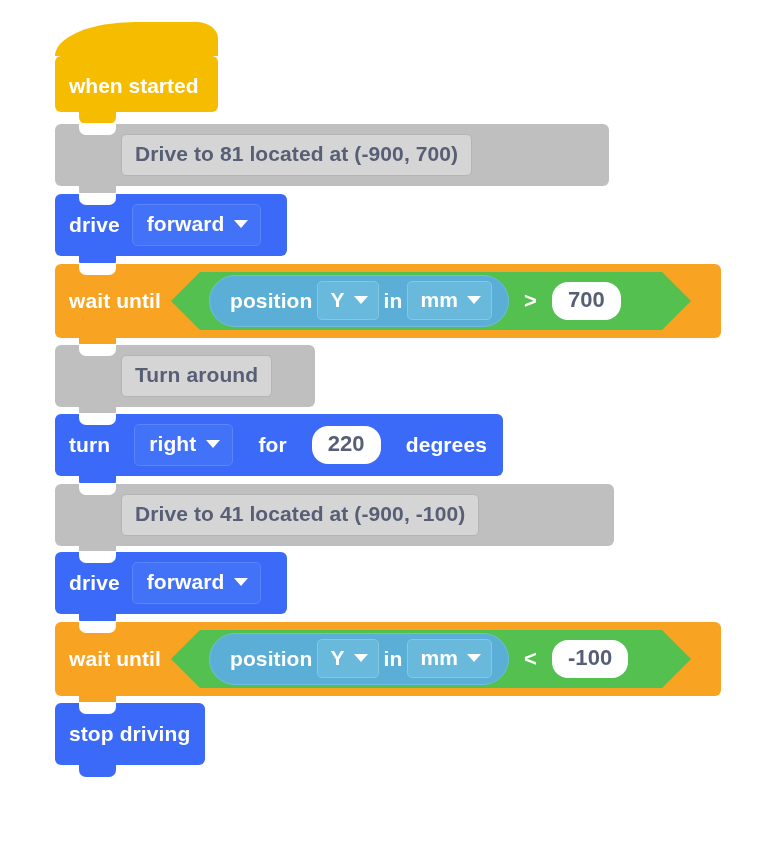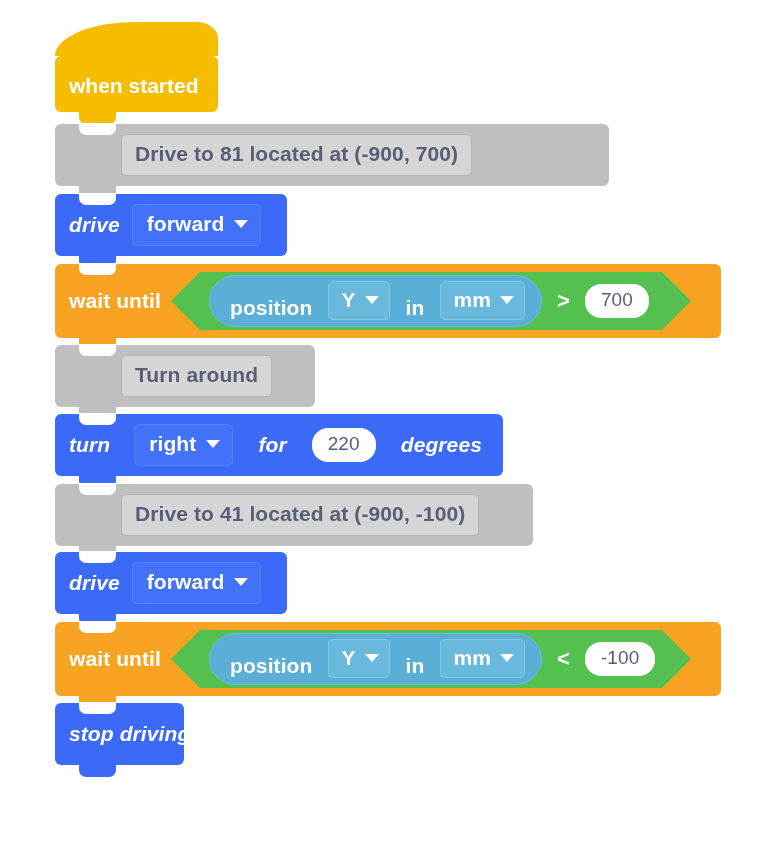--- a/index.html
+++ b/index.html
@@ -71,41 +71,41 @@
     border-radius:5px;
     color:#575e75;
     font-size:21px;font-weight:bold;
     padding:7px 13px 9px 13px;
     margin-left:66px;
     white-space:nowrap;
   }
 
   
   .motionblk{background:#3a6af7;}
-  .motionblk .word{padding:0 0 0 0;white-space:nowrap;font-style:italic;}
+  .motionblk .word{padding:0 0 0 0;white-space:nowrap;}
   .dropdown{
     background:#4272f8;
     border:1px solid #5a84f9;
     border-radius:5px;
     color:#fff;font-size:21px;font-weight:bold;
     padding:7px 12px 9px 14px;
     display:inline-flex;align-items:center;gap:10px;
     white-space:nowrap;
   }
   .caret{
     width:0;height:0;
     border-left:7px solid transparent;
     border-right:7px solid transparent;
     border-top:8px solid #ffffff;
     display:inline-block;
   }
   .numoval{
     background:#ffffff;color:#575e75;
     border-radius:16px;
-    font-size:19px;font-weight:normal;
+    font-size:22px;font-weight:bold;
     padding:5px 16px 7px 16px;
     display:inline-flex;align-items:center;
     white-space:nowrap;
   }
   .playtri{
     width:0;height:0;
     border-top:11px solid transparent;
     border-bottom:11px solid transparent;
     border-left:17px solid #ffffff;
     display:inline-block;
@@ -126,21 +126,21 @@
     clip-path:polygon(29px 0, 100% 0, 100% 0, calc(100% - 0px) 50%, 100% 100%, 29px 100%, 0 50%);
   }
   .hexinner{position:relative;display:flex;align-items:center;gap:13px;padding-left:38px;padding-right:20px;}
 
   
   .reporter{
     background:#5bafd6;
     border:1px solid #72bcdd;
     border-radius:29px;
     color:#ffffff;font-size:21px;font-weight:bold;
-    display:inline-flex;align-items:flex-end;gap:16px;
+    display:inline-flex;align-items:center;gap:5px;
     padding:5px 16px 6px 20px;
     white-space:nowrap;
   }
   .reporter .dd{
     background:#69b9dd;
     border:1px solid #85c8e4;
     border-radius:5px;
     padding:6px 10px 7px 12px;
     display:inline-flex;align-items:center;gap:9px;
     color:#ffffff;
@@ -210,21 +210,21 @@
     <span class="dropdown" style="margin-left:12px;">
       <span>right</span>
       <span class="caret"></span>
     </span>
     <span class="word" style="margin-left:13px;text-align:center;">for</span>
     <span class="numoval" style="margin-left:13px;">220</span>
     <span class="word" style="margin-left:13px;">degrees</span>
     <span class="playtri" style="margin-left:14px;"></span>
   </div>
 
-  <div class="blk stackblk commentblk" style="left:55px;top:484px;width:478px;height:62px;background:#bfbfbf;">
+  <div class="blk stackblk commentblk" style="left:55px;top:484px;width:559px;height:62px;background:#bfbfbf;">
     <div class="notch"></div>
     <span class="field">Drive to 41 located at (-900, -100)</span>
   </div>
 
   <div class="blk stackblk motionblk" style="left:55px;top:552px;width:232px;height:62px;background:#3a6af7;">
     <div class="notch"></div>
     <span class="word" style="margin-left:14px;">drive</span>
     <span class="dropdown" style="margin-left:12px;">
       <span>forward</span>
       <span class="caret"></span>
@@ -249,18 +249,18 @@
             <span>mm</span>
             <span class="caret"></span>
           </span>
         </span>
         <span class="op">&lt;</span>
         <span class="numoval">-100</span>
       </div>
     </div>
   </div>
 
-  <div class="blk stackblk motionblk" style="left:55px;top:703px;width:129px;height:62px;background:#3a6af7;">
+  <div class="blk stackblk motionblk" style="left:55px;top:703px;width:150px;height:62px;background:#3a6af7;">
     <div class="notch"></div>
     <span class="word" style="margin-left:14px;">stop driving</span>
   </div>
 
 </div>
 
 </body></html>

